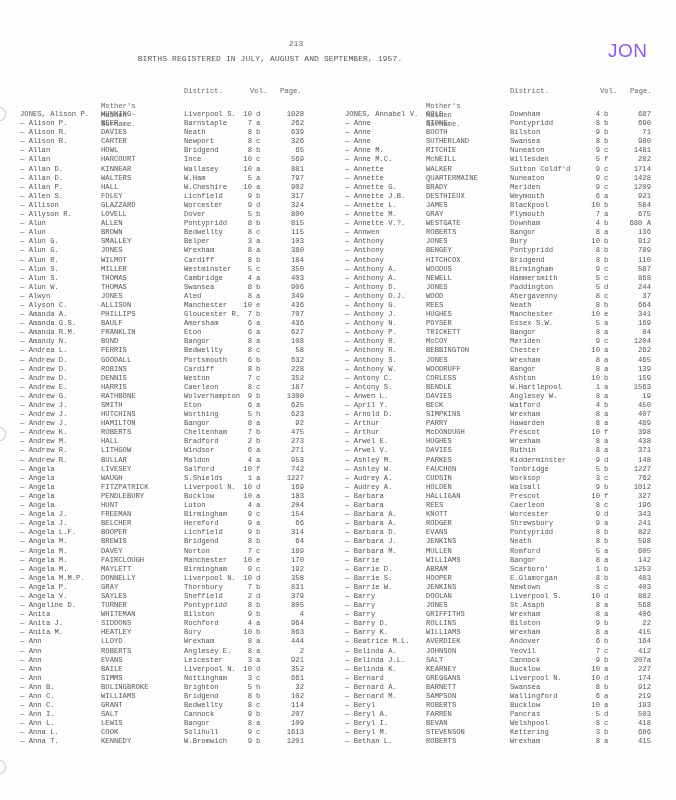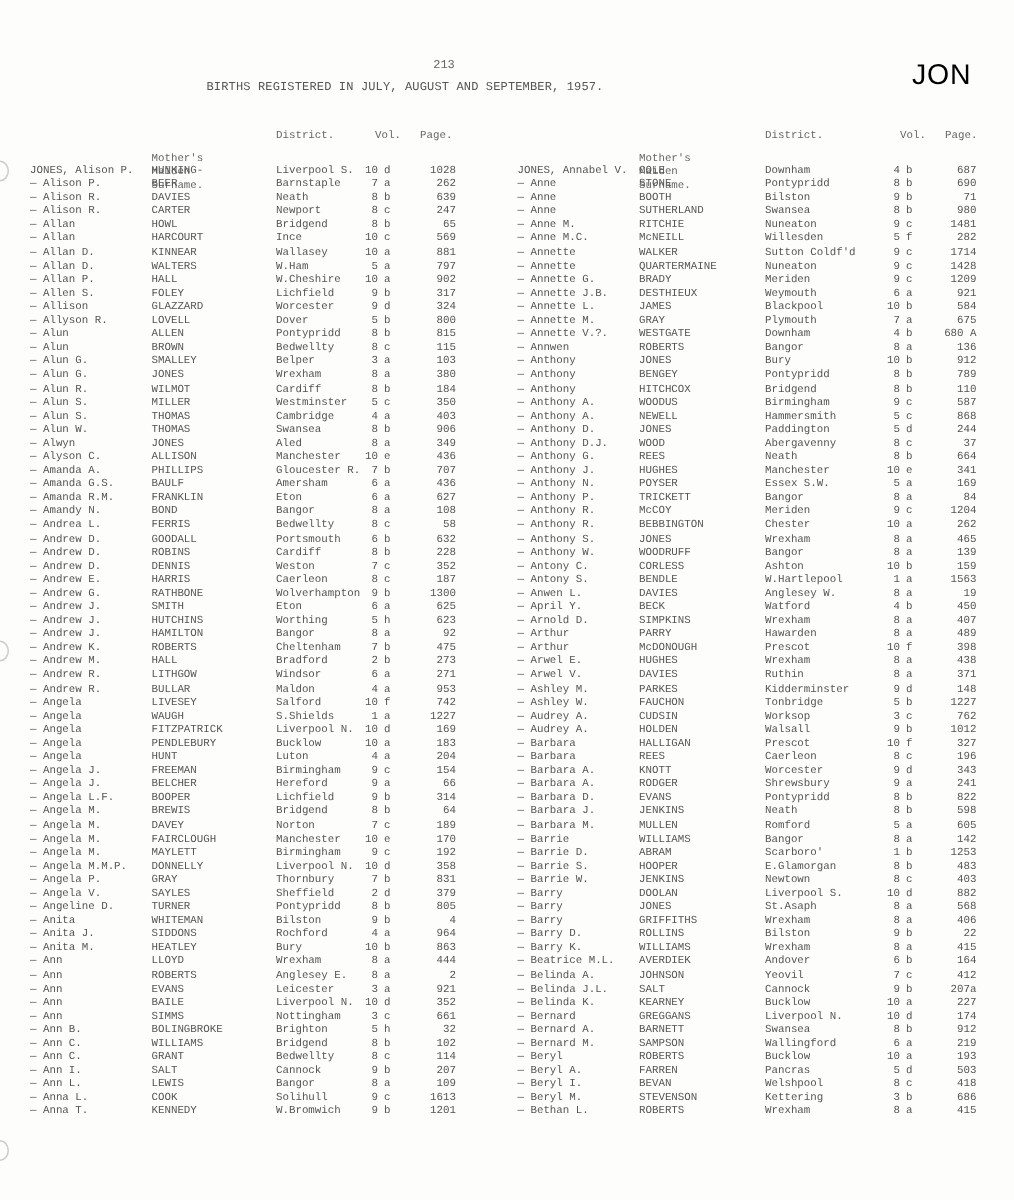--- a/index.html
+++ b/index.html
@@ -5,21 +5,21 @@
   html, body { margin:0; padding:0; }
   body {
     width:676px; height:800px; overflow:hidden;
     background:#fdfdfb;
     font-family:"Liberation Mono","DejaVu Sans Mono",monospace;
     color:#555;
     position:relative;
   }
   .page-num { position:absolute; top:39px; left:0; width:592px; text-align:center; font-size:8px; color:#666; }
   .title { position:absolute; top:54px; left:0; width:540px; text-align:center; font-size:8px; color:#555; letter-spacing:0.1px; }
-  .tab-code { position:absolute; top:40px; left:608px; font-family:"Liberation Sans","DejaVu Sans",sans-serif; font-size:19px; color:#000000; letter-spacing:0.5px; }
+  .tab-code { position:absolute; top:40px; left:608px; font-family:"Liberation Sans","DejaVu Sans",sans-serif; font-size:19px; color:#8b5cf6; letter-spacing:0.5px; }
   .punch { position:absolute; left:-6px; width:10px; height:12px; border:1px solid #ccc; border-radius:50%; }
   .col { position:absolute; top:78px; }
   .col.left { left:20px; width:320px; }
   .col.right { left:345px; width:325px; }
   .hdr { position:relative; height:32px; font-size:7.2px; line-height:9px; color:#666; }
   .hdr span { position:absolute; }
   .hdr .h-maiden { left:81px; top:0; width:60px;margin-top:24px; }
   .hdr .h-district { top:9px; }
   .hdr .h-vol { top:9px; }
   .hdr .h-page { top:9px; }
@@ -93,21 +93,21 @@
         <span class="c-vol">8</span>
         <span class="c-sub">b</span>
         <span class="c-page">639</span>
       </div>
       <div class="row">
         <span class="c-name">— Alison R.</span>
         <span class="c-maiden">CARTER</span>
         <span class="c-dist">Newport</span>
         <span class="c-vol">8</span>
         <span class="c-sub">c</span>
-        <span class="c-page">247</span>
+        <span class="c-page">326</span>
       </div>
       <div class="row">
         <span class="c-name">— Allan</span>
         <span class="c-maiden">HOWL</span>
         <span class="c-dist">Bridgend</span>
         <span class="c-vol">8</span>
         <span class="c-sub">b</span>
         <span class="c-page">65</span>
       </div>
       <div class="row">

